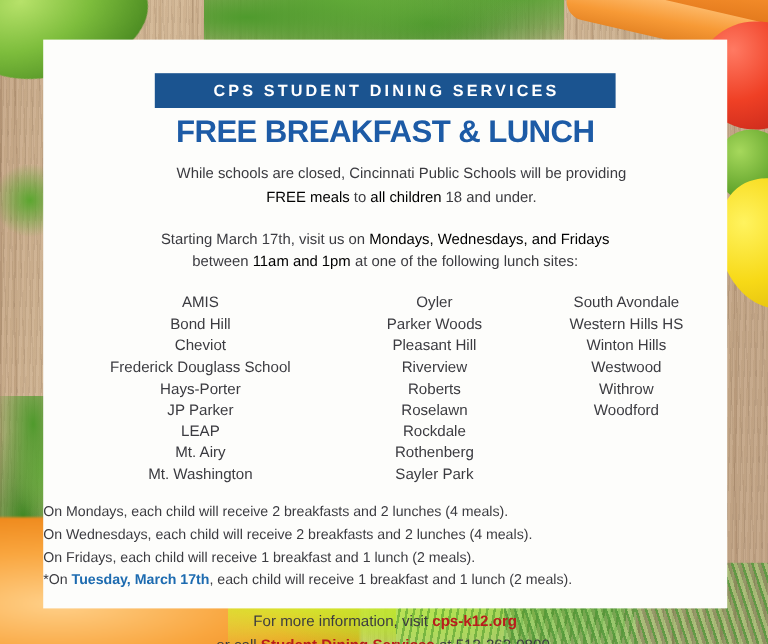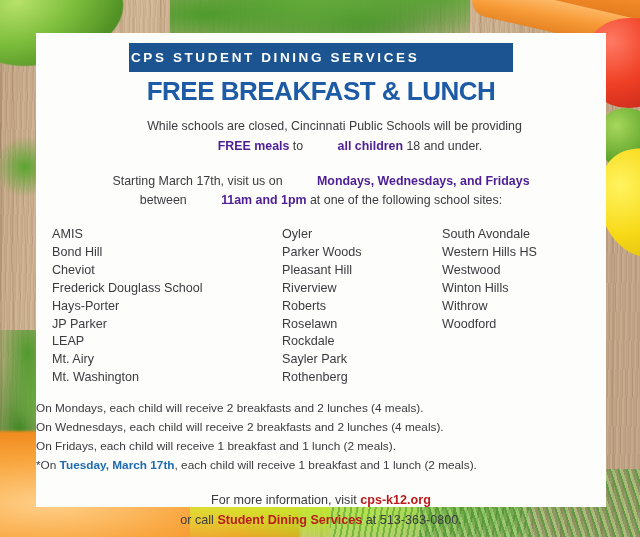--- a/index.html
+++ b/index.html
@@ -145,23 +145,24 @@
     width: 570px;
     height: 474px;
     background: #fdfdfb;
     box-sizing: border-box;
     padding: 0;
     z-index: 5;
   }
 
   .banner {
     width: 384px;
-    margin: 10px auto 0;
+    margin: 28px auto 0;
     background: #1b5490;
     color: #ffffff;
+    text-align: center;
     font-size: 13.5px;
     font-weight: 700;
     letter-spacing: 2.6px;
     padding: 7px 0 7px 2px;
     box-sizing: border-box;
   }
 
   .headline {
     text-align: center;
     color: #1d5ba6;
@@ -175,30 +176,31 @@
 
   .para {
     text-align: center;
     color: #3b3b40;
     font-size: 12.4px;
     line-height: 1.55;
     margin: 0;
   }
   .para.block1 { margin-top: 12px; padding-left: 27px; }
   .para.block2 { margin-top: 16px; }
-  .para b { color: #4c1d95; font-weight: 700; margin-left: 31px; }
+  .para b { color: #000000; font-weight: 400; }
 
   
   .schools {
     display: flex;
     margin: 16px 0 0 0;
     padding: 0 0 0 16px;
     box-sizing: border-box;
     color: #3b3b40;
     font-size: 12.6px;
+    text-align: center;
   }
   .schools .col { }
   .schools .col.c1 { width: 230px; }
   .schools .col.c2 { width: 160px; }
   .schools .col.c3 { width: 160px; }
   .schools .name {
     line-height: 1.42;
     white-space: nowrap;
   }
 
@@ -246,21 +248,21 @@
 
     <h1 class="headline">FREE BREAKFAST &amp; LUNCH</h1>
 
     <p class="para block1">
       <span>While schools are closed, Cincinnati Public Schools will be providing</span><br>
       <b>FREE meals</b><span> to </span><b>all children</b><span> 18 and under.</span>
     </p>
 
     <p class="para block2">
       <span>Starting March 17th, visit us on </span><b>Mondays, Wednesdays, and Fridays</b><br>
-      <span>between </span><b>11am and 1pm</b><span> at one of the following school sites:</span>
+      <span>between </span><b>11am and 1pm</b><span> at one of the following lunch sites:</span>
     </p>
 
     <div class="schools">
       <div class="col c1">
         <div class="name">AMIS</div>
         <div class="name">Bond Hill</div>
         <div class="name">Cheviot</div>
         <div class="name">Frederick Douglass School</div>
         <div class="name">Hays-Porter</div>
         <div class="name">JP Parker</div>
@@ -269,28 +271,28 @@
         <div class="name">Mt. Washington</div>
       </div>
       <div class="col c2">
         <div class="name">Oyler</div>
         <div class="name">Parker Woods</div>
         <div class="name">Pleasant Hill</div>
         <div class="name">Riverview</div>
         <div class="name">Roberts</div>
         <div class="name">Roselawn</div>
         <div class="name">Rockdale</div>
+        <div class="name">Rothenberg</div>
         <div class="name">Sayler Park</div>
-        <div class="name">Rothenberg</div>
       </div>
       <div class="col c3">
         <div class="name">South Avondale</div>
         <div class="name">Western Hills HS</div>
+        <div class="name">Winton Hills</div>
         <div class="name">Westwood</div>
-        <div class="name">Winton Hills</div>
         <div class="name">Withrow</div>
         <div class="name">Woodford</div>
       </div>
     </div>
 
     <div class="notes">
       <div>On Mondays, each child will receive 2 breakfasts and 2 lunches (4 meals).</div>
       <div>On Wednesdays, each child will receive 2 breakfasts and 2 lunches (4 meals).</div>
       <div>On Fridays, each child will receive 1 breakfast and 1 lunch (2 meals).</div>
       <div><span>*On </span><b>Tuesday, March 17th</b><span>, each child will receive 1 breakfast and 1 lunch (2 meals).</span></div>

